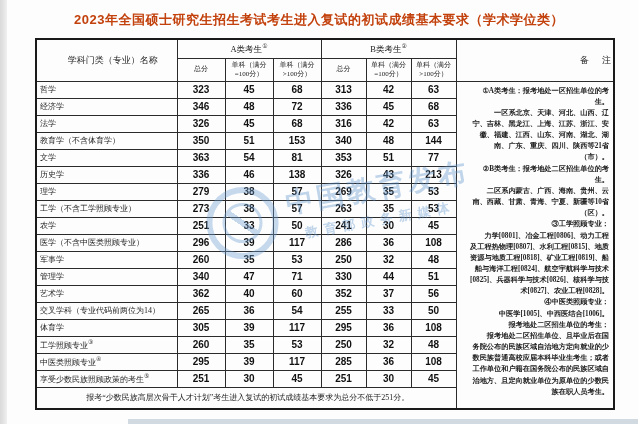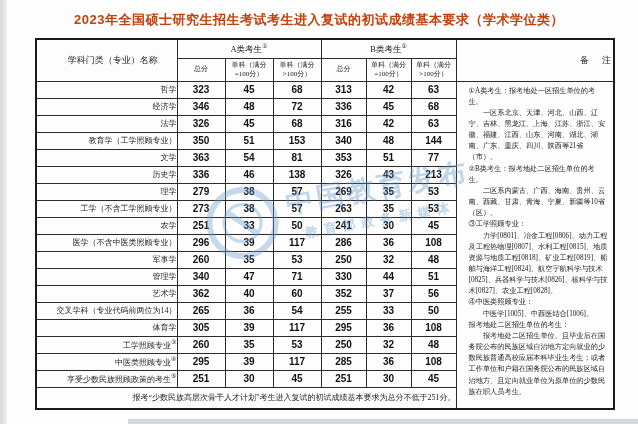--- a/index.html
+++ b/index.html
@@ -31,39 +31,39 @@
   }
   th.subject-head{ font-size:9px; font-weight:400; text-align:center;padding-left:12px; }
   th.group-head{ height:19px; font-size:8.5px; font-weight:400; text-align:center; }
   th.group-head sup{ font-size:6px; }
   th.sub-head{
     height:23px; font-size:7px; font-weight:400; text-align:center;
     line-height:1.25; padding:1px;
   }
   th.notes-head{ font-size:9px; font-weight:400; text-align:right; letter-spacing:2px; }
   td.label-cell{
-    height:17px; font-size:8px; text-align:right; padding-left:3px;
+    height:17px; font-size:8px; text-align:left; padding-left:3px;
     white-space:nowrap;
   }
   td.label-cell sup{ font-size:6px; }
   td.num-cell{
     height:17px; text-align:center;
     font-family:"Liberation Sans", sans-serif;
     font-size:10px; font-weight:700; color:#111;
   }
   td.notes-cell{
-    vertical-align:top; text-align:left;
+    vertical-align:top; text-align:right;
     padding:4px 4px 2px 12px;
-    font-size:7.2px; line-height:1.55; color:#222;
+    font-size:7.2px; line-height:1.55; color:#222;font-weight:bold;
   }
   .note-head{ }
   .note-head:first-child{ margin-top:0; }
   .note-body{ text-indent:2em; }
   tr.footnote-row td{
-    height:22px; font-size:8px; text-align:right; padding-left:3px;
+    height:22px; font-size:8px; text-align:center; padding-left:3px;
     white-space:nowrap;
   }
   .watermark{
     position:absolute; left:205px; top:170px;
     display:flex; align-items:center; gap:10px;
     transform:rotate(-10deg);
     pointer-events:none; z-index:5; opacity:0.38;
   }
   .wm-circle{
     width:72px; height:72px; border-radius:50%;
@@ -157,21 +157,21 @@
       <tr>
         <td class="label-cell">法学</td>
         <td class="num-cell">326</td>
         <td class="num-cell">45</td>
         <td class="num-cell">68</td>
         <td class="num-cell">316</td>
         <td class="num-cell">42</td>
         <td class="num-cell">63</td>
       </tr>
       <tr>
-        <td class="label-cell">教育学（工学照顾专业）</td>
+        <td class="label-cell">教育学（不含体育学）</td>
         <td class="num-cell">350</td>
         <td class="num-cell">51</td>
         <td class="num-cell">153</td>
         <td class="num-cell">340</td>
         <td class="num-cell">48</td>
         <td class="num-cell">144</td>
       </tr>
       <tr>
         <td class="label-cell">文学</td>
         <td class="num-cell">363</td>

